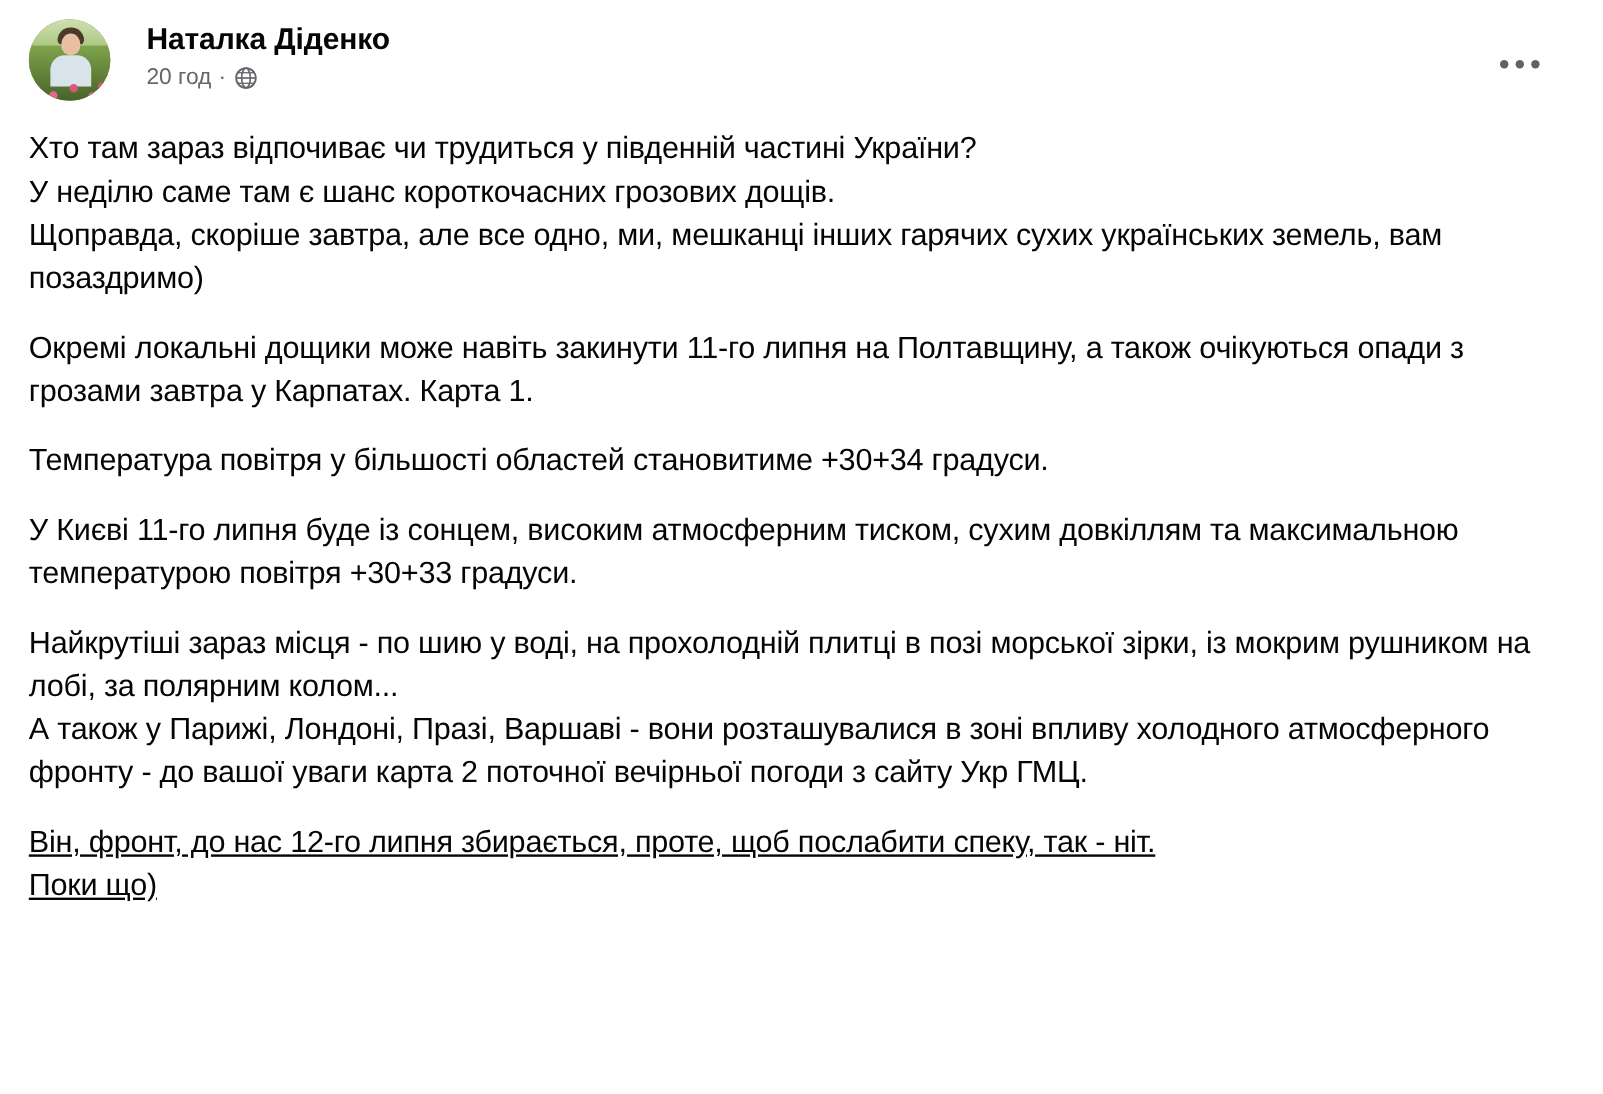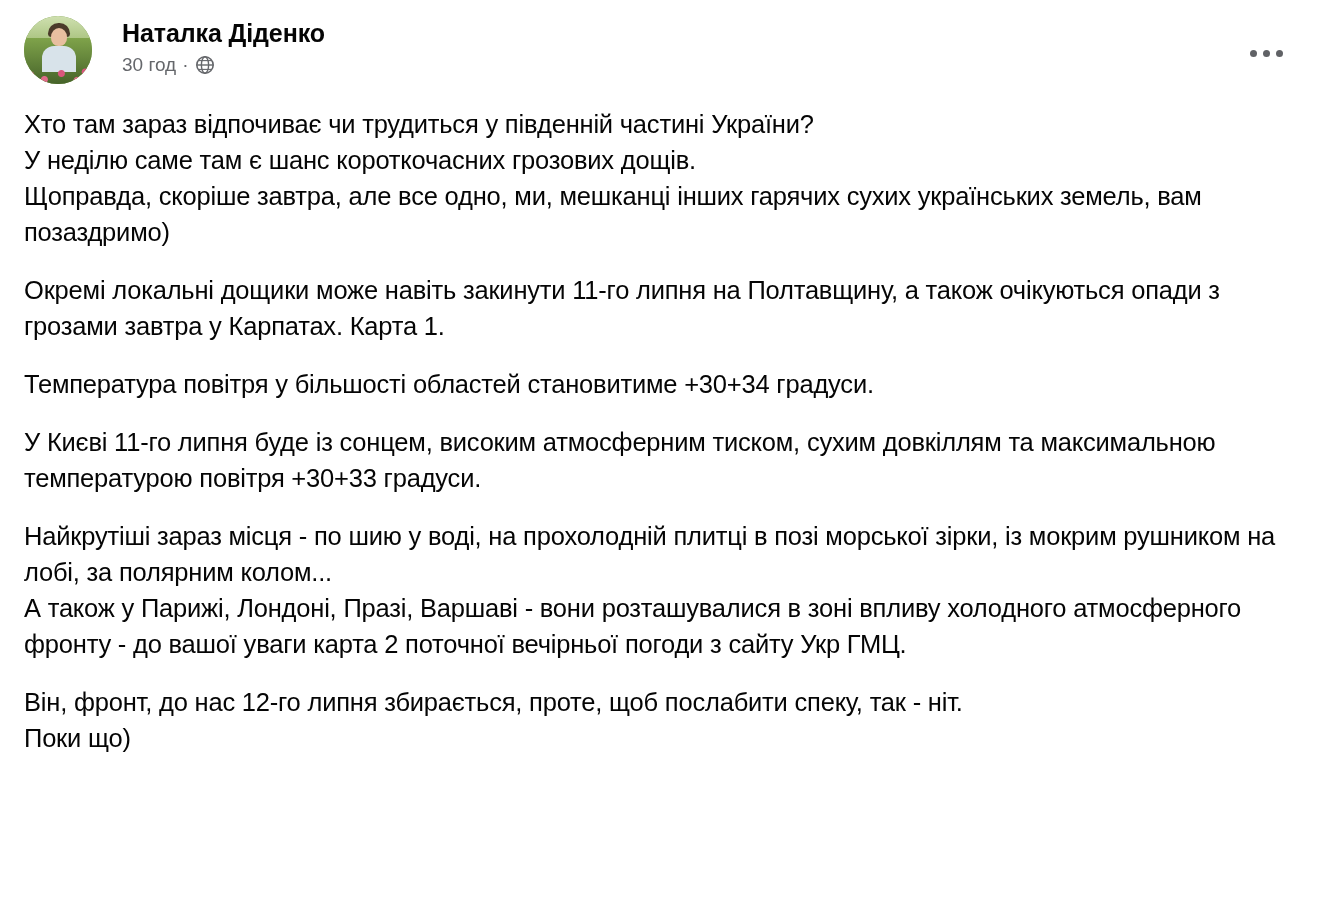--- a/index.html
+++ b/index.html
@@ -140,20 +140,21 @@
     line-height: 36px;
     color: #050505;
     letter-spacing: -0.2px;
   }
   .para {
     margin: 0 0 22px 0;
     white-space: pre-line;
   }
   .para:last-child {
     margin-bottom: 0;
+    text-decoration: underline;
   }
 </style>
 </head>
 <body>
 
 <div class="post">
 
   <div class="post-header">
 
     <div class="avatar">
@@ -161,21 +162,21 @@
       <div class="field"></div>
       <div class="person-hair"></div>
       <div class="person-head"></div>
       <div class="person-body"></div>
       <div class="flowers"></div>
     </div>
 
     <div class="header-text">
       <div class="author-name">Наталка Діденко</div>
       <div class="meta-row">
-        <span class="meta-time">30 год</span>
+        <span class="meta-time">20 год</span>
         <span class="meta-sep">·</span>
         <span class="globe-icon">
           <svg width="20" height="20" viewBox="0 0 20 20" aria-hidden="true">
             <circle cx="10" cy="10" r="8.2" fill="none" stroke="#65676b" stroke-width="1.6"></circle>
             <ellipse cx="10" cy="10" rx="3.6" ry="8.2" fill="none" stroke="#65676b" stroke-width="1.4"></ellipse>
             <line x1="1.8" y1="10" x2="18.2" y2="10" stroke="#65676b" stroke-width="1.4"></line>
             <line x1="3.2" y1="5.6" x2="16.8" y2="5.6" stroke="#65676b" stroke-width="1.1"></line>
             <line x1="3.2" y1="14.4" x2="16.8" y2="14.4" stroke="#65676b" stroke-width="1.1"></line>
           </svg>
         </span>

